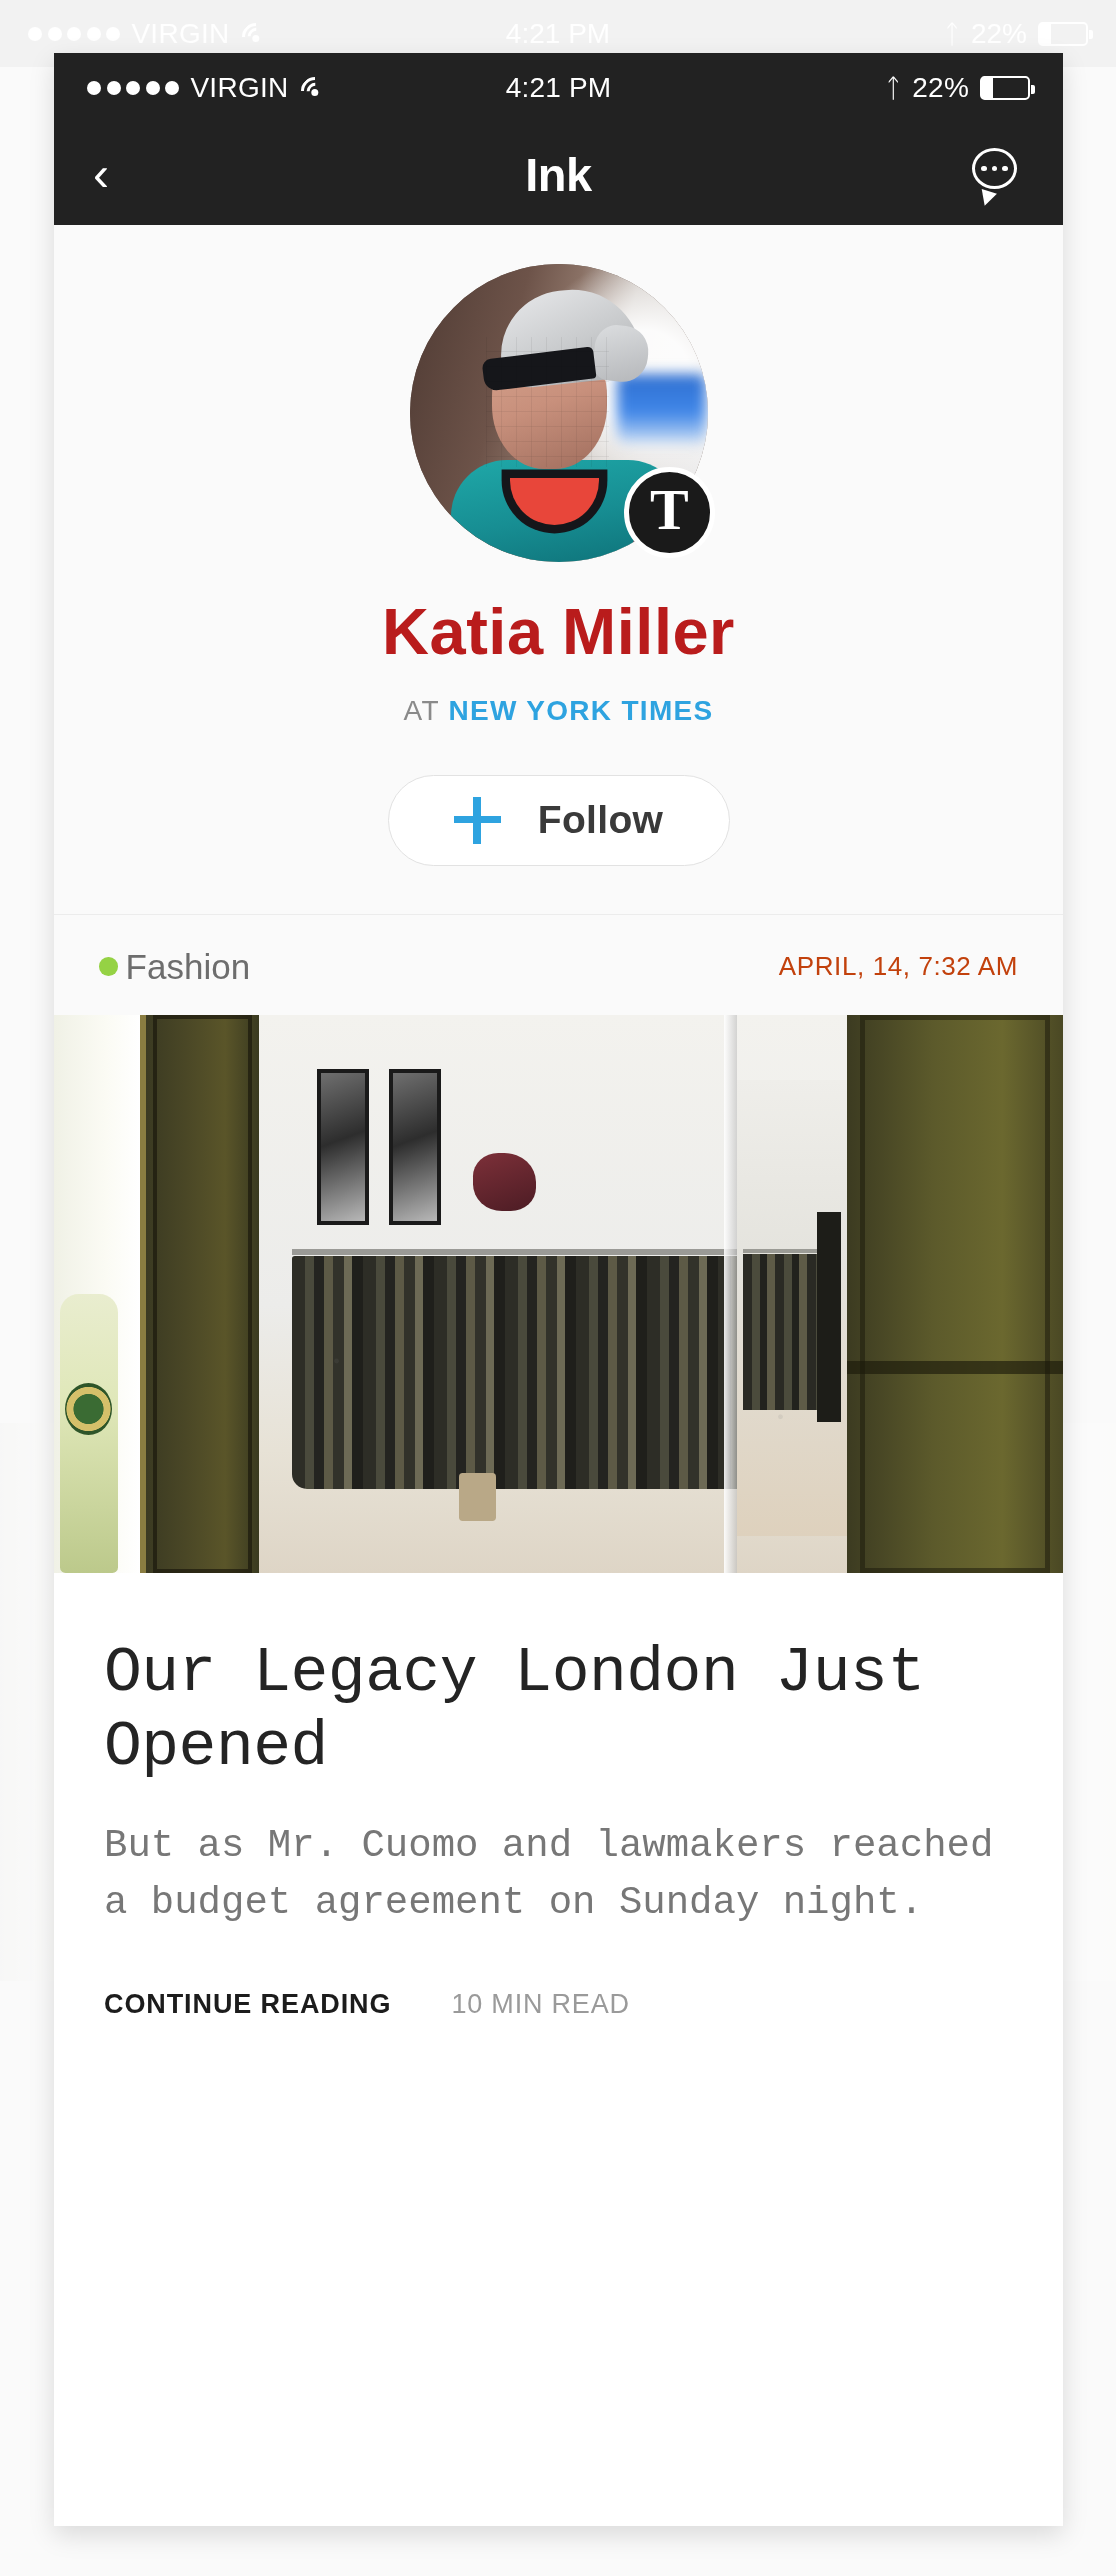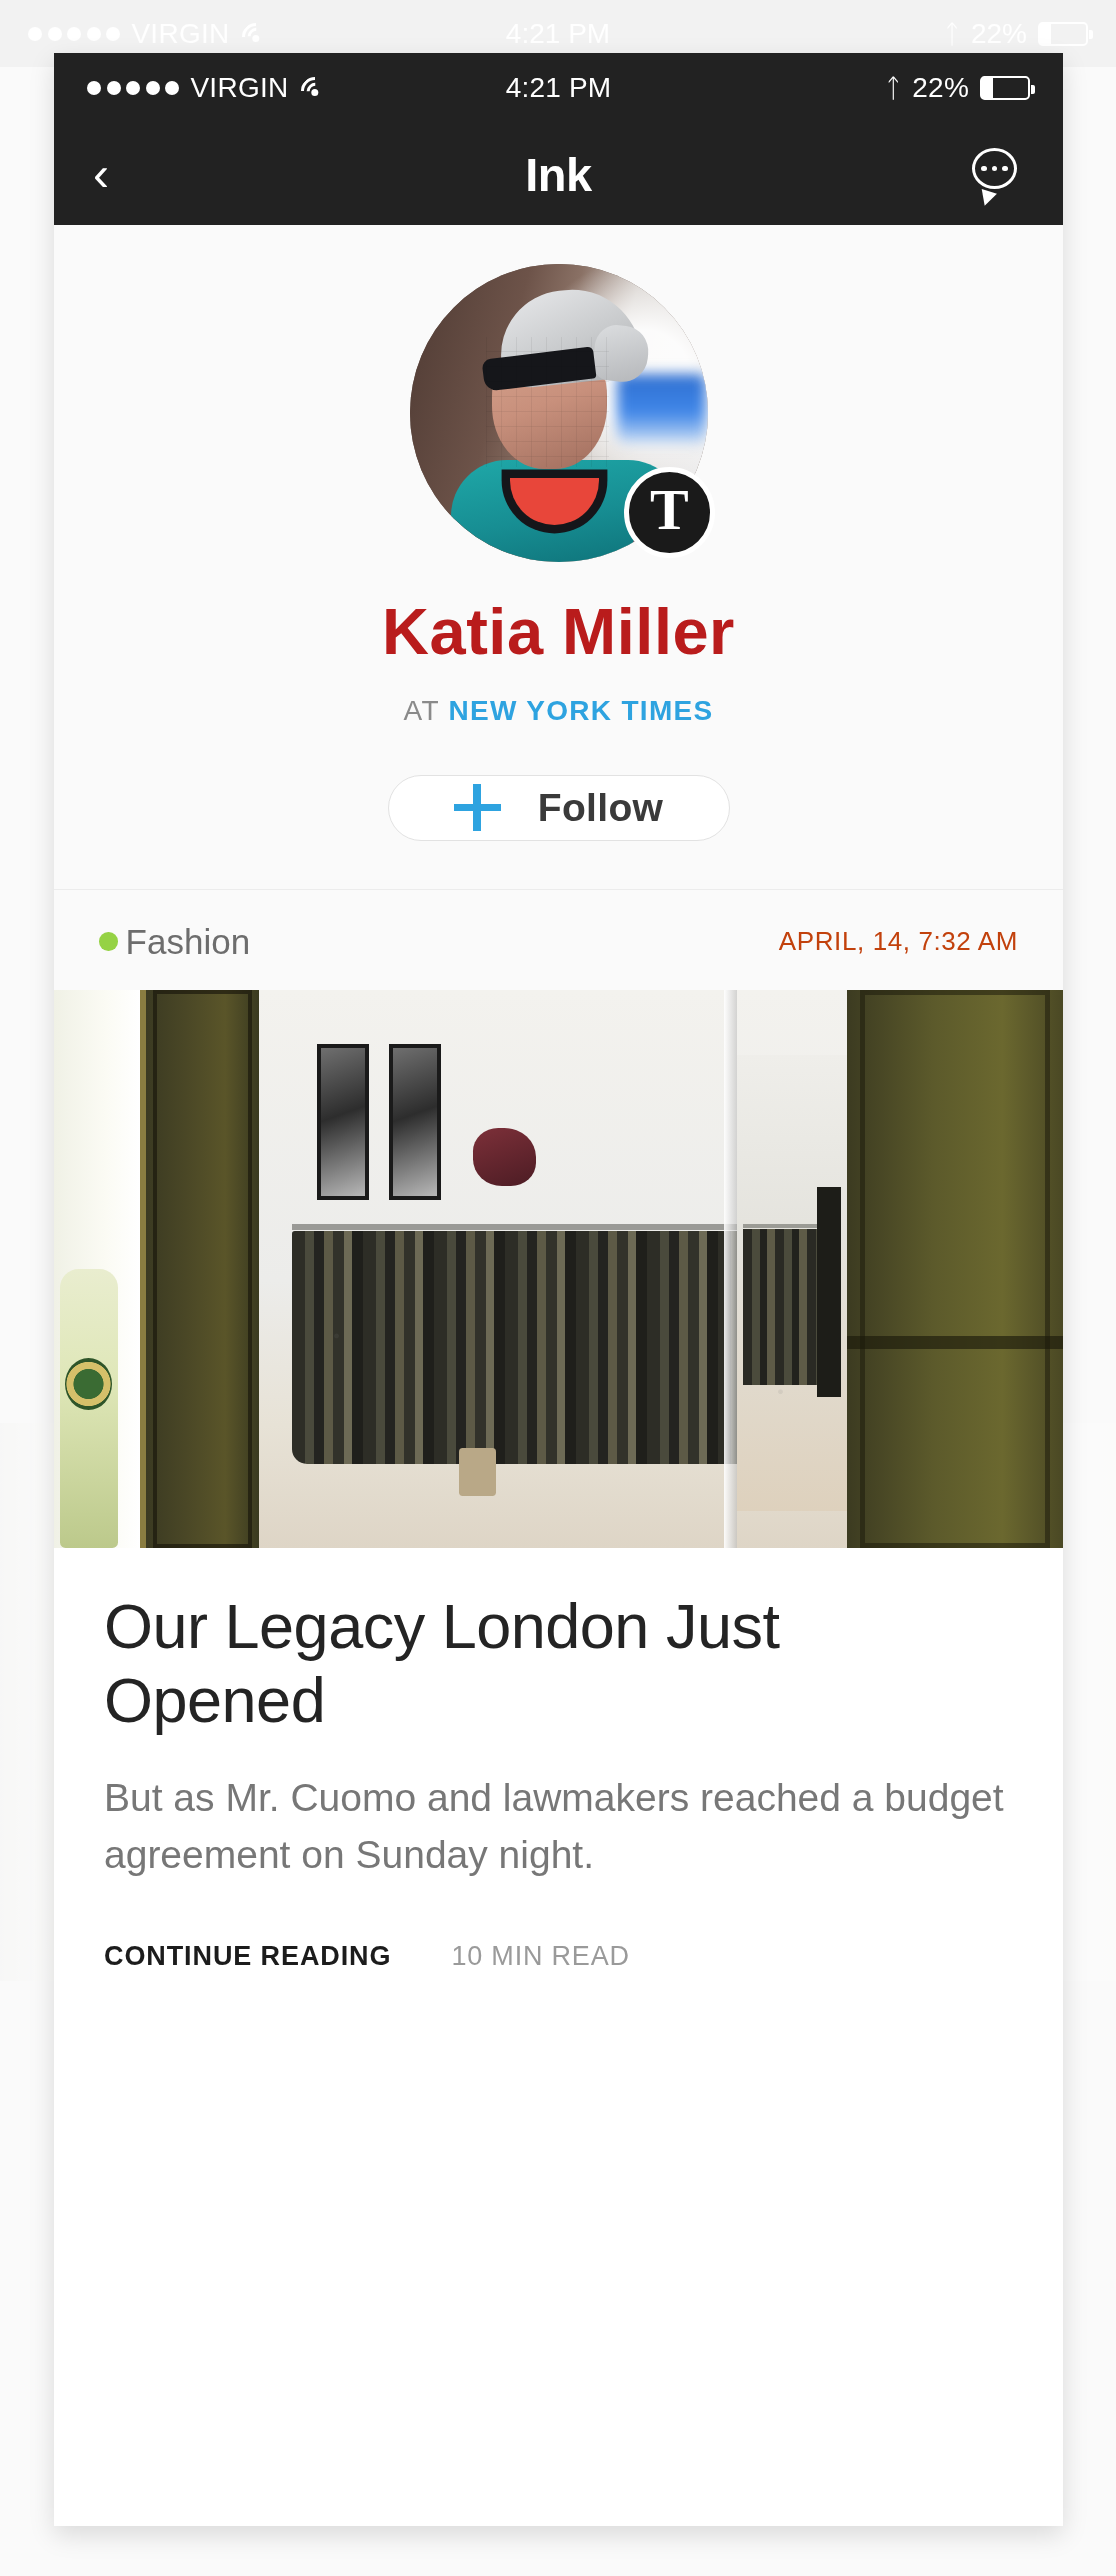--- a/index.html
+++ b/index.html
@@ -285,21 +285,21 @@
     font-size: 28px;
     color: #8a8a8a;
     letter-spacing: 1.3px;
     line-height: 1.45;
   }
   .prole .at { color: #8a8a8a; text-align: center; }
   .prole .org { color: #2ea3e0; font-weight: bold; }
 
   .follow-btn {
     margin: 43px auto 0;
-    width: 342px; height: 66px;
+    width: 342px; height: 91px;
     border: 1.9px solid #e2e2e2;
     border-radius: 46px;
     background: #ffffff;
     display: flex;
     align-items: center;
     justify-content: center;
     gap: 37px;
     cursor: pointer;
   }
   .plus {
@@ -429,21 +429,21 @@
     position:absolute; right: 5.6px; top: 132px; width: 24px; height: 210px; background:#1d1d18;
   }
   .ph-watermark {
     position:absolute; inset:0;
     background-image:
       radial-gradient(circle at 28% 62%, rgba(120,120,120,0.13) 0 1.9px, transparent 2.8px),
       radial-gradient(circle at 72% 72%, rgba(120,120,120,0.13) 0 1.9px, transparent 2.8px);
     pointer-events:none;
   }
 
-  .art-body { padding: 41px 50px 0; }
+  .art-body { padding: 64px 50px 0; font-family: Liberation Mono, monospace; }
   .art-title {
     font-size: 63px;
     font-weight: 300;
     color: #242424;
     line-height: 1.18;
     letter-spacing: -0.5px;
   }
   .art-excerpt {
     margin-top: 33px;
     font-size: 39px;

